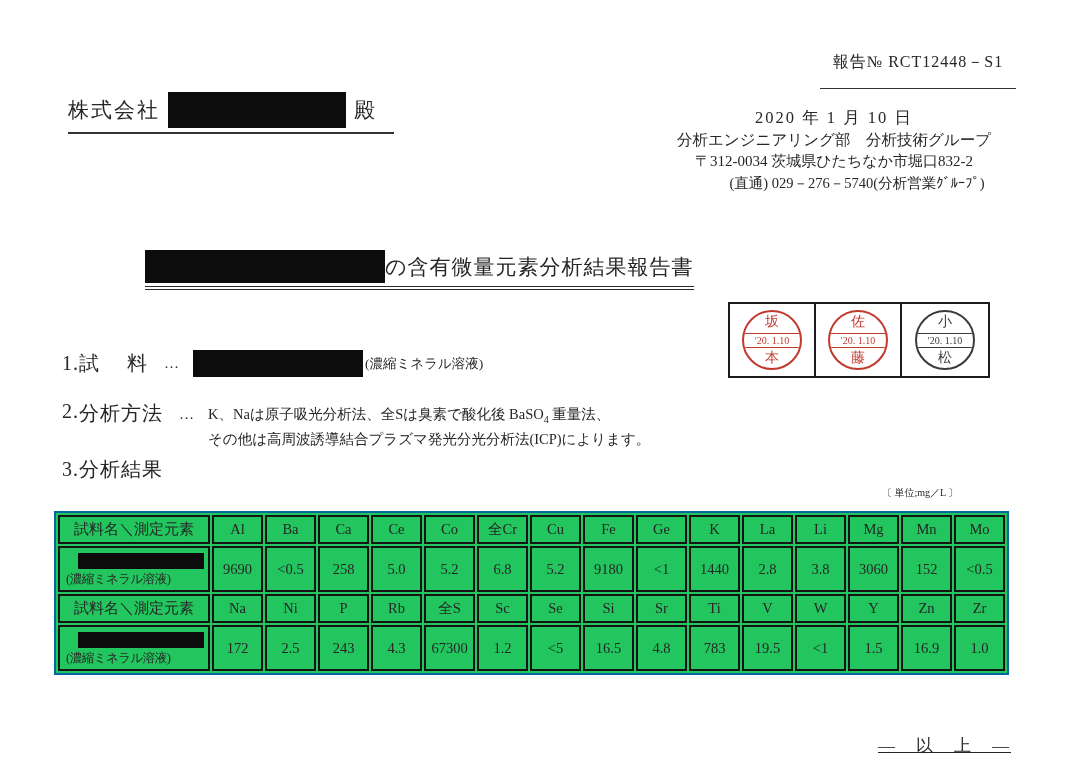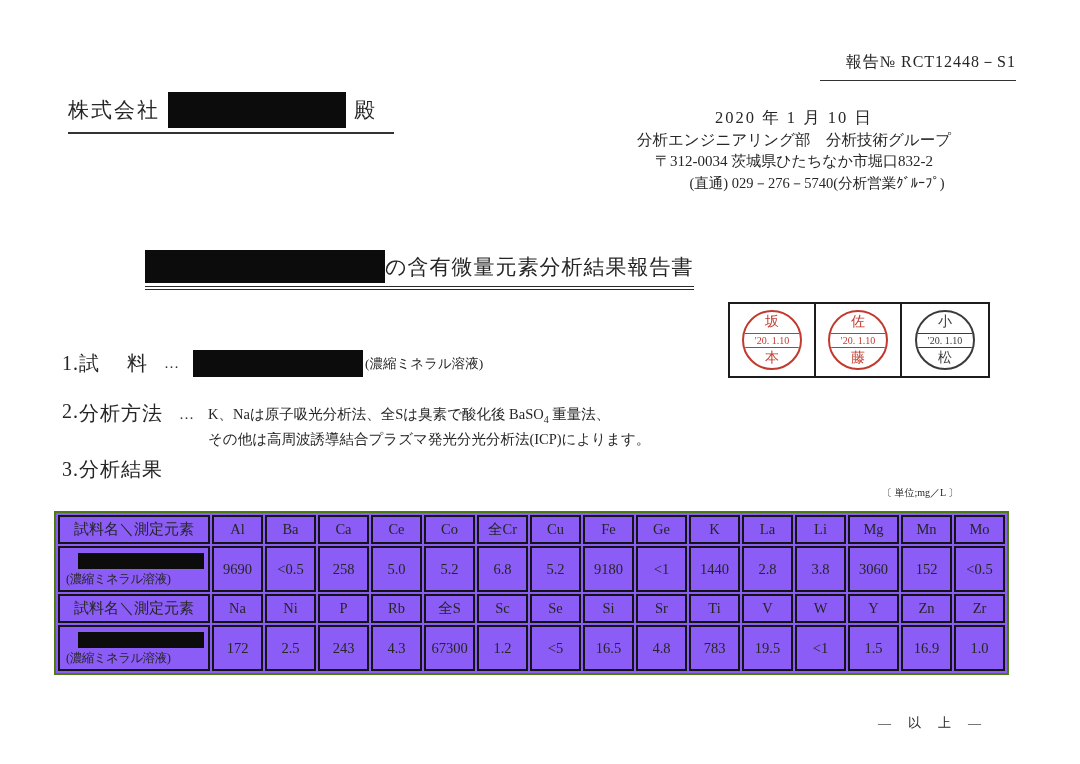--- a/index.html
+++ b/index.html
@@ -7,35 +7,35 @@
   .page {
     position:relative; width:1080px; height:764px; margin:0 auto;
     background:#ffffff; color:#262626; overflow:hidden;
     font-family:"Liberation Serif","DejaVu Serif",serif;
   }
   .redact { background:#0c0c0c; display:inline-block; vertical-align:middle; }
 
   
   .report-no {
     position:absolute; top:52px; left:820px; width:196px;
-    font-size:16px; text-align:right; letter-spacing:1px;
-    border-bottom:1.5px solid #333; padding-bottom:7px;
+    font-size:16px; text-align:center; letter-spacing:1px;
+    border-bottom:1.5px solid #333; padding-bottom:15px;
   }
 
   
   .addressee {
     position:absolute; top:92px; left:68px; width:326px;
     display:flex; align-items:center; gap:8px;
     border-bottom:2px solid #333; padding-bottom:4px;
   }
   .addressee .name { font-size:21px; letter-spacing:2px;text-align:center; }
   .addressee .redact { width:178px; height:36px; }
 
   
-  .sender { position:absolute; top:106px; left:568px; width:452px; line-height:1.42;font-family:Liberation Serif, serif; }
+  .sender { position:absolute; top:106px; left:608px; width:452px; line-height:1.42;font-family:Liberation Serif, serif; }
   .sender .ln { text-align:center; white-space:nowrap; }
   .sender .date { font-size:16.5px; letter-spacing:2px; }
   .sender .company { font-size:17px; letter-spacing:1px; }
   .sender .division { font-size:17px; letter-spacing:1px; }
   .sender .department { font-size:15.5px; }
   .sender .address { font-size:15px; }
   .sender .tel1 { text-align:left; padding-left:12px; font-size:14.5px; }
   .sender .tel2 { text-align:center; padding-left:46px; font-size:14.5px; }
   .tel-mark { margin-right:8px; }
 
@@ -93,36 +93,36 @@
   .method-text sub { font-size:10px; }
   .s3 { top:456px; }
 
   
   .unit-label { position:absolute; top:486px; left:882px; font-size:10px; white-space:nowrap; }
 
   
   .results {
     position:absolute; top:511px; left:54px;
     border-collapse:separate; border-spacing:2px;
-    background:#8b5cf6; border:2px solid #4d7c0f; table-layout:fixed;font-family:Liberation Serif, serif;
+    background:#22c55e; border:2px solid #0369a1; table-layout:fixed;font-family:Liberation Serif, serif;
   }
   .results td {
     border:2px solid #141414; text-align:center; vertical-align:middle;
     font-size:14.5px; overflow:hidden; white-space:nowrap;
   }
   .results .hdr td { height:29px; }
   .results .dat td { height:43px; }
   .results td.corner { width:152px; font-size:15px; }
   .results col.el { width:51px; }
   .results td.sample-cell { text-align:left; padding:3px 4px 2px 6px; }
   .sample-cell .redact { display:block; width:126px; height:16px; margin:2px 0 2px 12px; }
   .sample-cell .tbl-note { font-size:12.5px; letter-spacing:-0.5px; }
 
   
-  .closing { position:absolute; top:714px; left:878px; font-size:13px; letter-spacing:2px; white-space:pre; }
+  .closing { position:absolute; top:734px; left:878px; font-size:17px; letter-spacing:2px; white-space:pre;text-decoration:underline; }
 </style>
 </head>
 <body>
 
 <div class="page">
 
   <div class="report-no">報告№ RCT12448－S1</div>
 
   <div class="addressee">
     <span class="name">株式会社</span>

